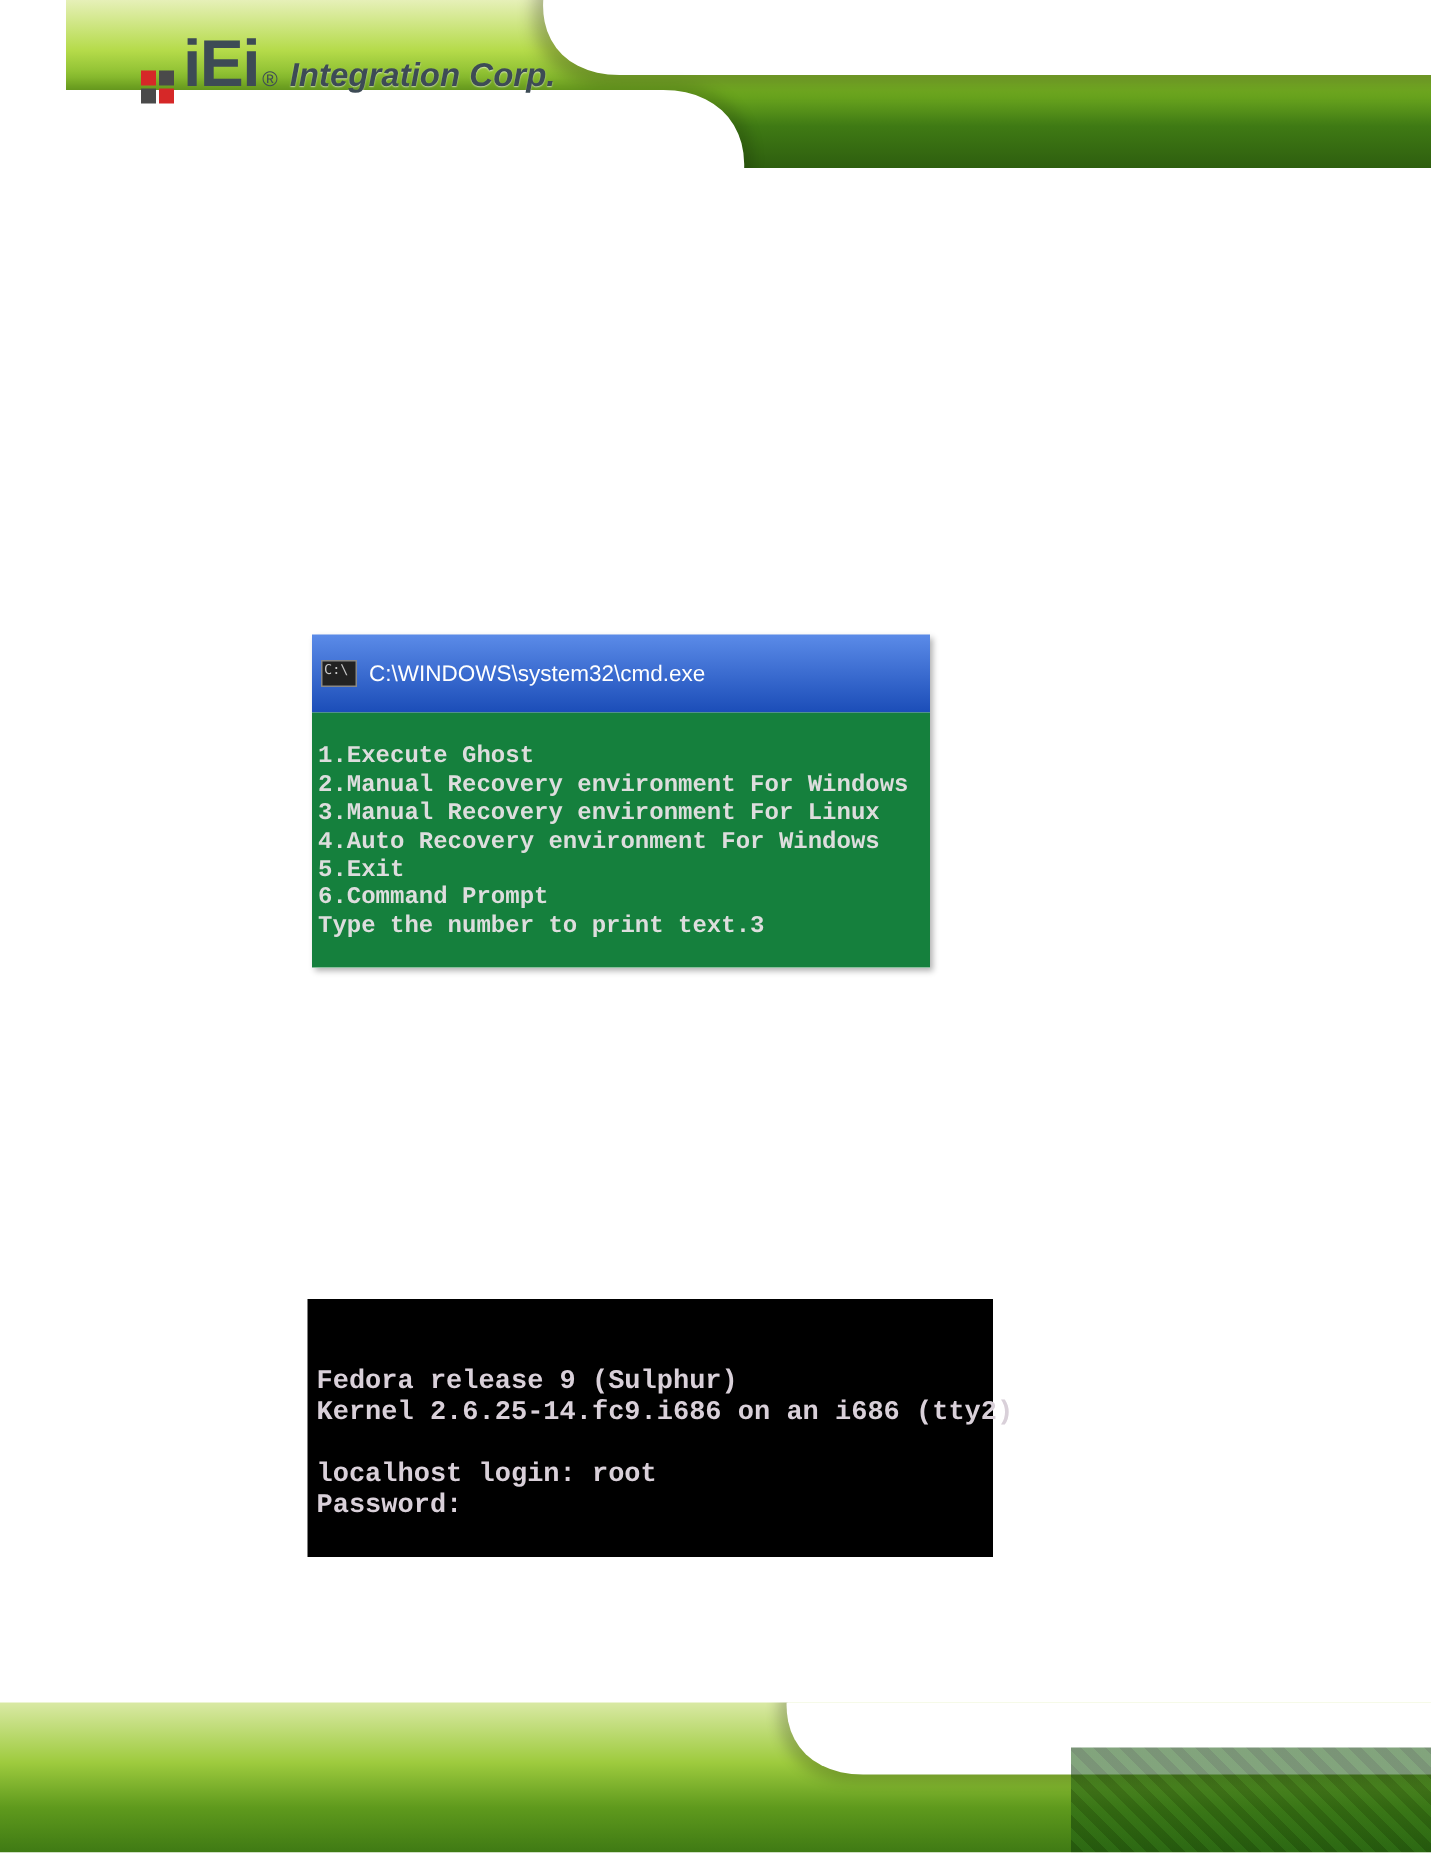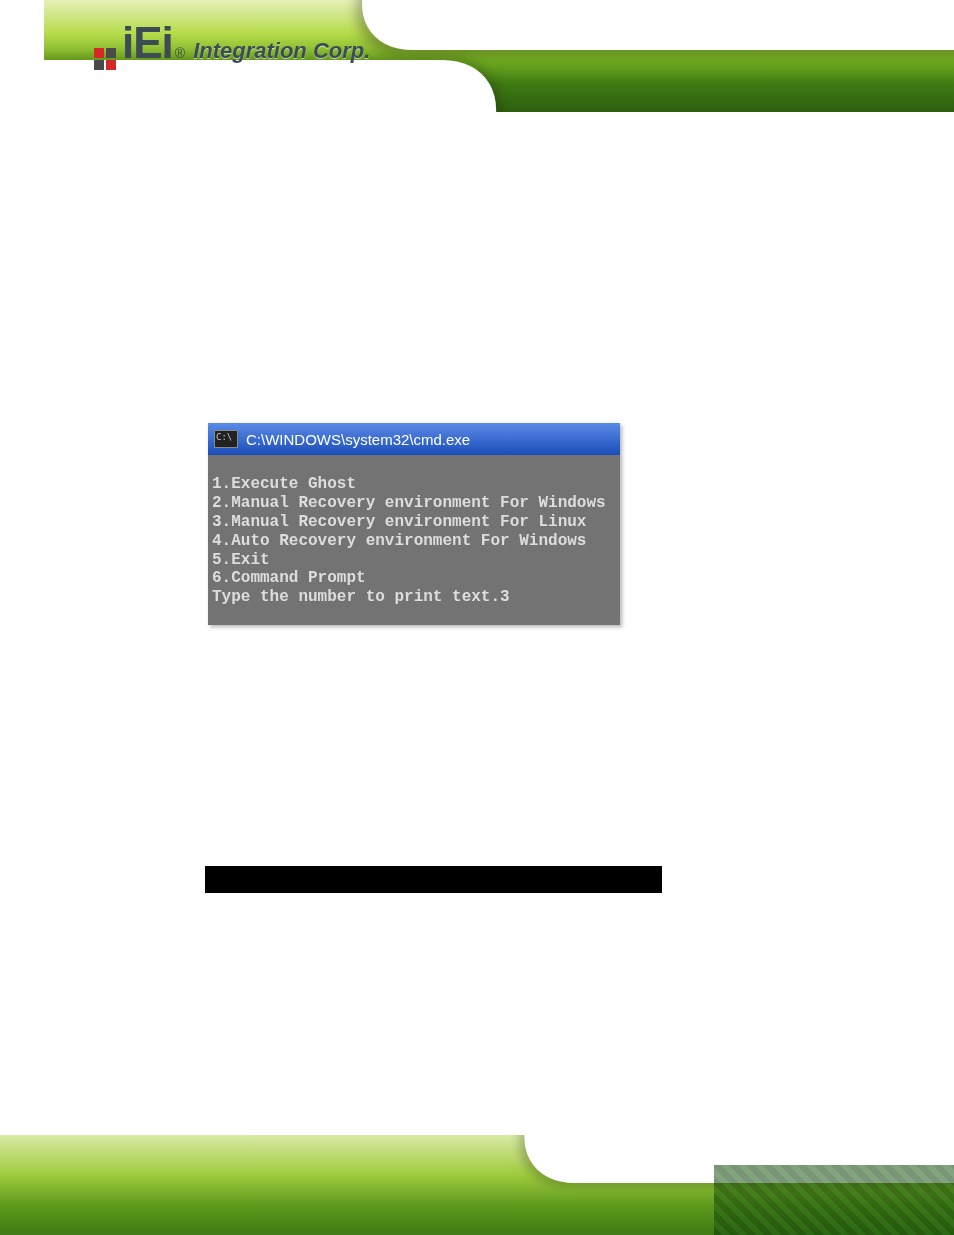--- a/index.html
+++ b/index.html
@@ -80,35 +80,35 @@
     position:absolute;
     left:208px; top:423px;
     width:412px;
     box-shadow: 2px 2px 4px rgba(0,0,0,0.3);
   }
   .cmd-title {
     background: linear-gradient(180deg,#5b8be8,#1b4db8);
     color:#fff;
     font-family: Tahoma, Arial, sans-serif;
     font-size:15px;
-    padding:3px 6px;
+    padding:13px 6px;
     display:flex; align-items:center;
     height:26px;
   }
   .cmd-icon {
     display:inline-block; width:22px; height:16px;
     background:#222; border:1px solid #888; margin-right:8px;
     position:relative;
   }
   .cmd-icon::after{
     content:"C:\\"; color:#c7c7c7; font-size:9px; position:absolute; left:1px; top:1px;
     font-family: monospace;
   }
   .cmd-body {
-    background:#737373; color:#ddd;
+    background:#15803d; color:#ddd;
     font-family: "Courier New", monospace;
     font-size:16px; font-weight:bold;
     padding: 20px 4px 18px 4px;
     line-height:1.18;
     white-space:pre;
   }
 
   
   .linux-wrap {
     position:absolute;
@@ -184,18 +184,23 @@
   <div class="cmd-body" id="cmd-body">1.Execute Ghost
 2.Manual Recovery environment For Windows
 3.Manual Recovery environment For Linux
 4.Auto Recovery environment For Windows
 5.Exit
 6.Command Prompt
 Type the number to print text.3</div>
 </div>
 
 <div class="linux-wrap">
+  <div id="linux-pre">Fedora release 9 (Sulphur)
+Kernel 2.6.25-14.fc9.i686 on an i686 (tty2)
+
+localhost login: root
+Password:</div>
 </div>
 
 <div class="footer">
   <div class="fsw1"></div>
   <div class="pcb"></div>
 </div>
 
 </body></html>

